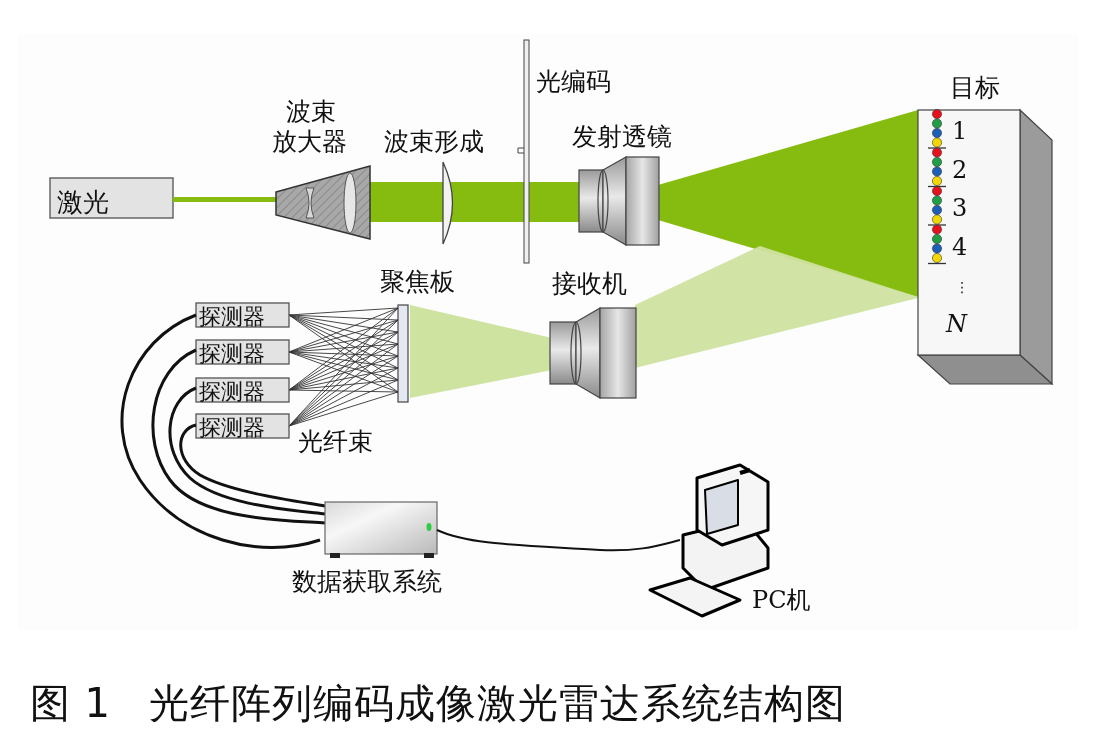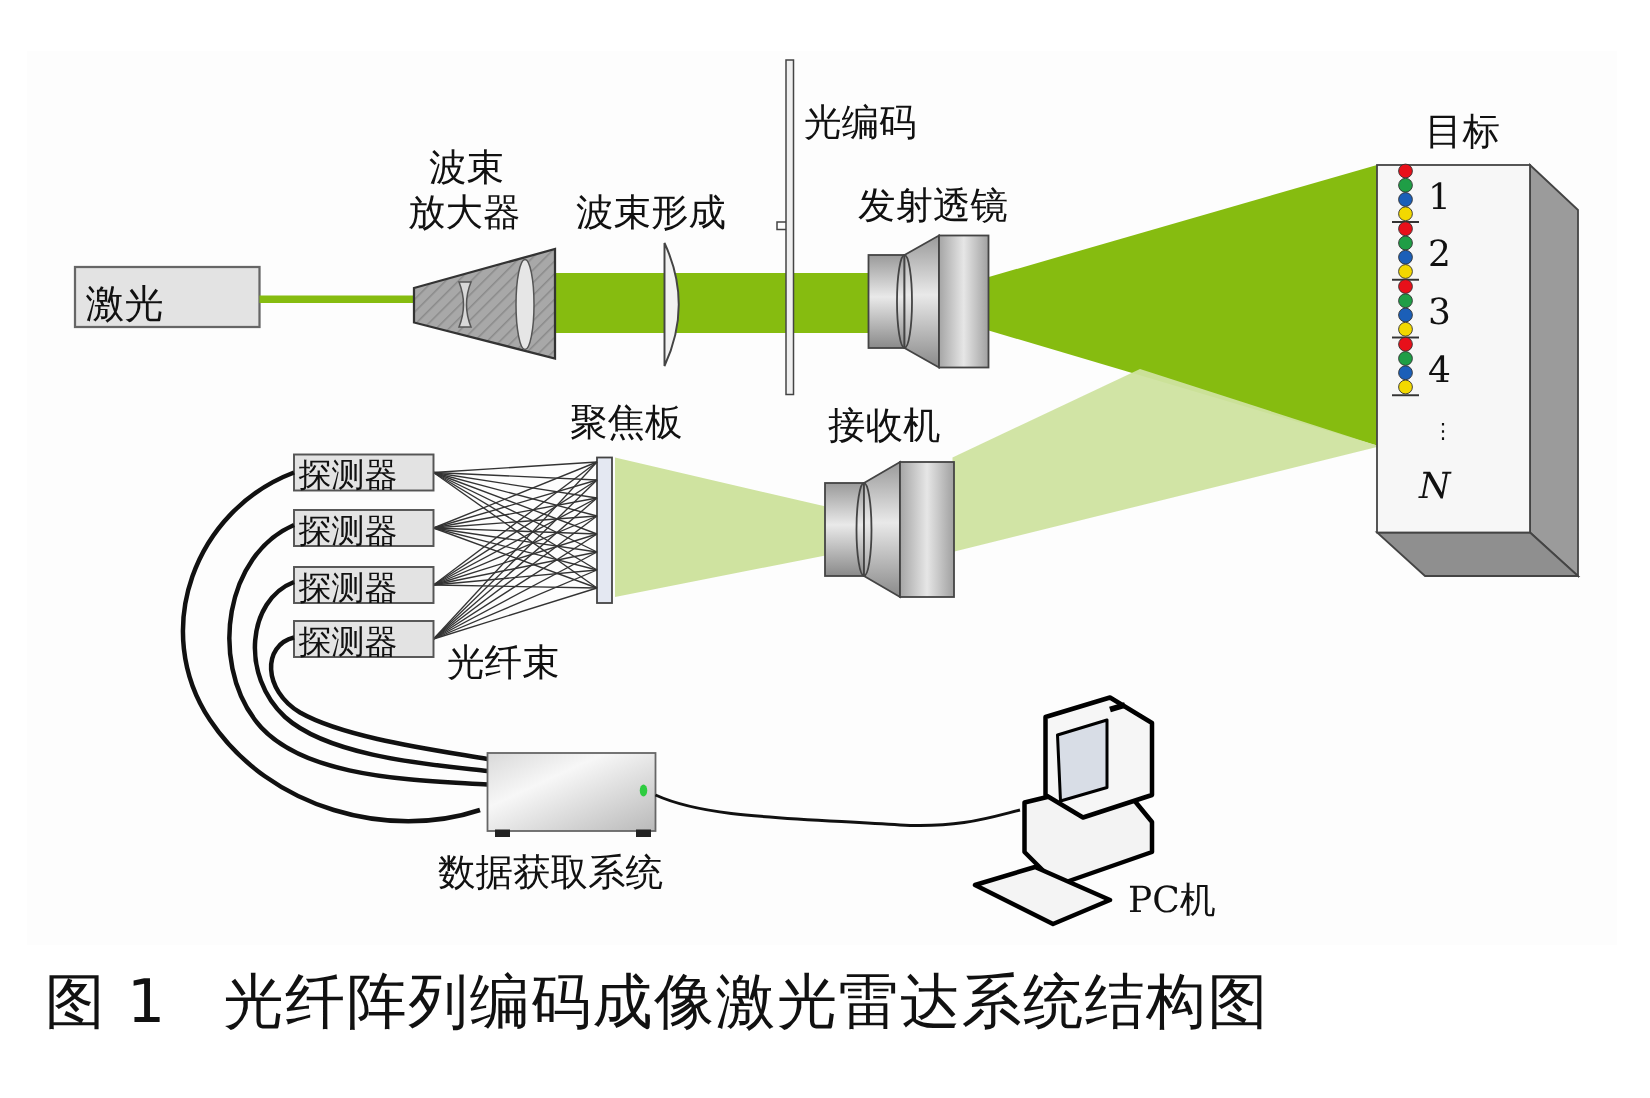--- a/index.html
+++ b/index.html
@@ -1,21 +1,21 @@
 <!DOCTYPE html>
 <html><head>
 <meta charset="utf-8">
 <style>
   html, body { margin:0; padding:0; background:#ffffff; }
   body { width:1100px; height:732px; position:relative; overflow:hidden;
          font-family:"DejaVu Serif","Liberation Serif",serif; }
   #stage { position:absolute; left:0; top:0; width:1100px; height:732px; }
   .panel-bg { position:absolute; left:18px; top:34px; width:1060px; height:596px; background:#fdfdfd; }
   svg text { font-family:"DejaVu Serif","Liberation Serif",serif; fill:#111; }
-  .caption { position:absolute; left:0; top:640px; width:876px; text-align:center;
+  .caption { position:absolute; left:0; top:676px; width:876px; text-align:center;
              font-family:"DejaVu Sans","Liberation Sans",sans-serif; font-size:40px; color:#111; letter-spacing:1px; }
   .caption .num { margin-right:38px; }
 </style>
 </head>
 <body>
 
 <div id="stage">
   <div class="panel-bg"></div>
 
   <svg width="1100" height="732" style="position:absolute;left:0;top:0">

